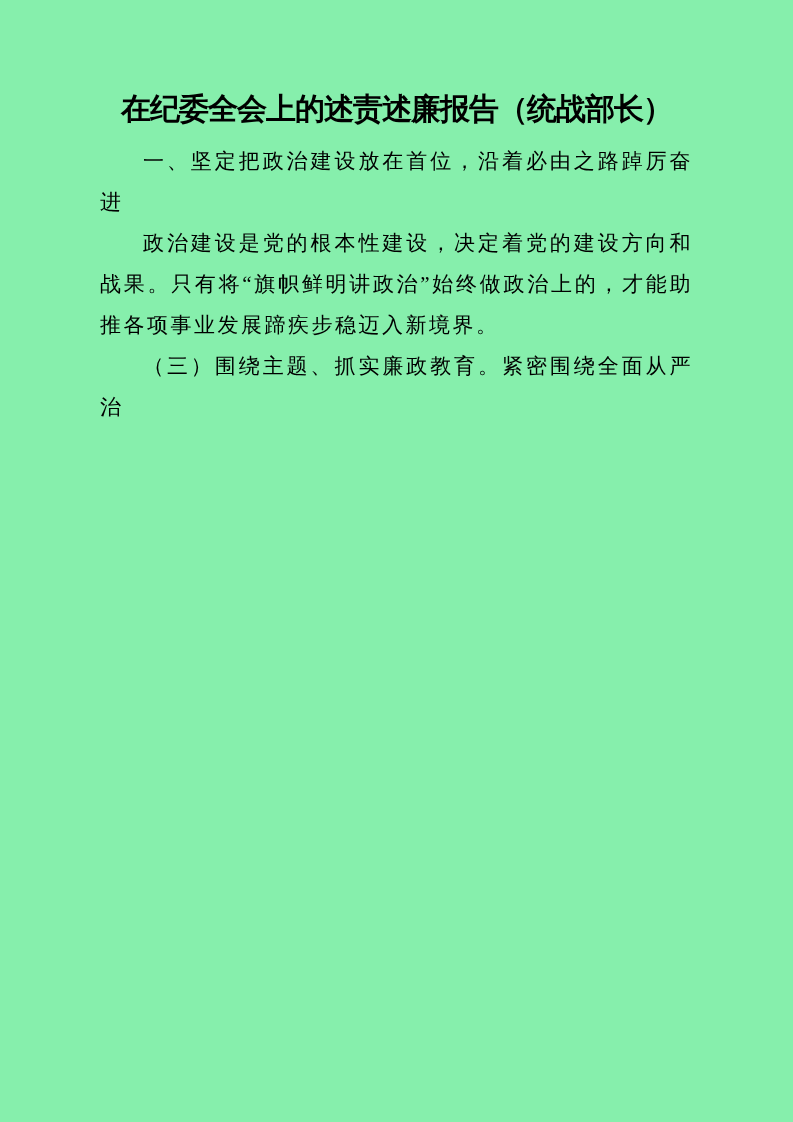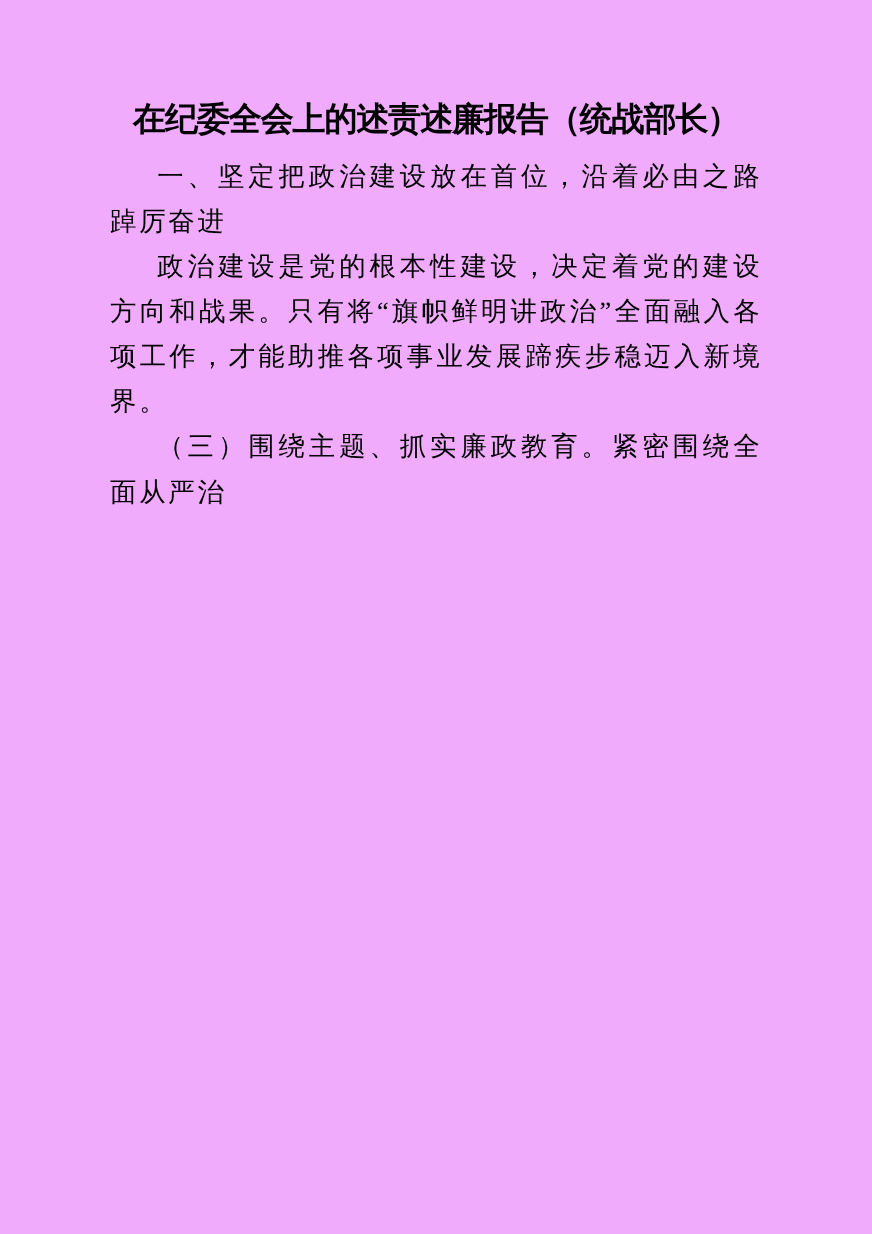--- a/index.html
+++ b/index.html
@@ -5,21 +5,21 @@
   html, body {
     margin: 0;
     padding: 0;
     background: #ffffff;
   }
   .page {
     position: relative;
     width: 793px;
     height: 1122px;
     margin: 0 auto;
-    background: #f0abfc;
+    background: #86efac;
     color: #000000;
     box-sizing: border-box;
     padding-top: 86px;
     overflow: hidden;
     font-family: "Liberation Serif", "DejaVu Serif", serif;
   }
   .doc-title {
     margin: 0 100px;
     text-align: center;
     font-size: 30px;
@@ -28,21 +28,21 @@
     letter-spacing: -1px;
     white-space: nowrap;
     font-family: "Liberation Serif", "DejaVu Serif", serif;
   }
   .content {
     margin: 9px 100px 0 100px;
     width: 593px;
   }
   .para {
     margin: 0;
-    font-size: 24px;
+    font-size: 21px;
     line-height: 41px;
     letter-spacing: 2.5px;
     text-align: justify;
     text-justify: inter-character;
     text-indent: 43px;
     word-break: normal;
     line-break: strict;
     color: #000000;
   }
   .para .latin {
@@ -51,16 +51,16 @@
     letter-spacing: 0;
   }
 </style>
 </head>
 <body>
 
 <div class="page">
   <h1 class="doc-title">在纪委全会上的述责述廉报告（统战部长）</h1>
   <div class="content">
     <p class="para">一、坚定把政治建设放在首位，沿着必由之路踔厉奋进</p>
-    <p class="para">政治建设是党的根本性建设，决定着党的建设方向和战果。只有将“旗帜鲜明讲政治”全面融入各项工作，才能助推各项事业发展蹄疾步稳迈入新境界。</p>
+    <p class="para">政治建设是党的根本性建设，决定着党的建设方向和战果。只有将“旗帜鲜明讲政治”始终做政治上的，才能助推各项事业发展蹄疾步稳迈入新境界。</p>
     <p class="para">（三）围绕主题、抓实廉政教育。紧密围绕全面从严治</p>
   </div>
 </div>
 
 </body></html>

